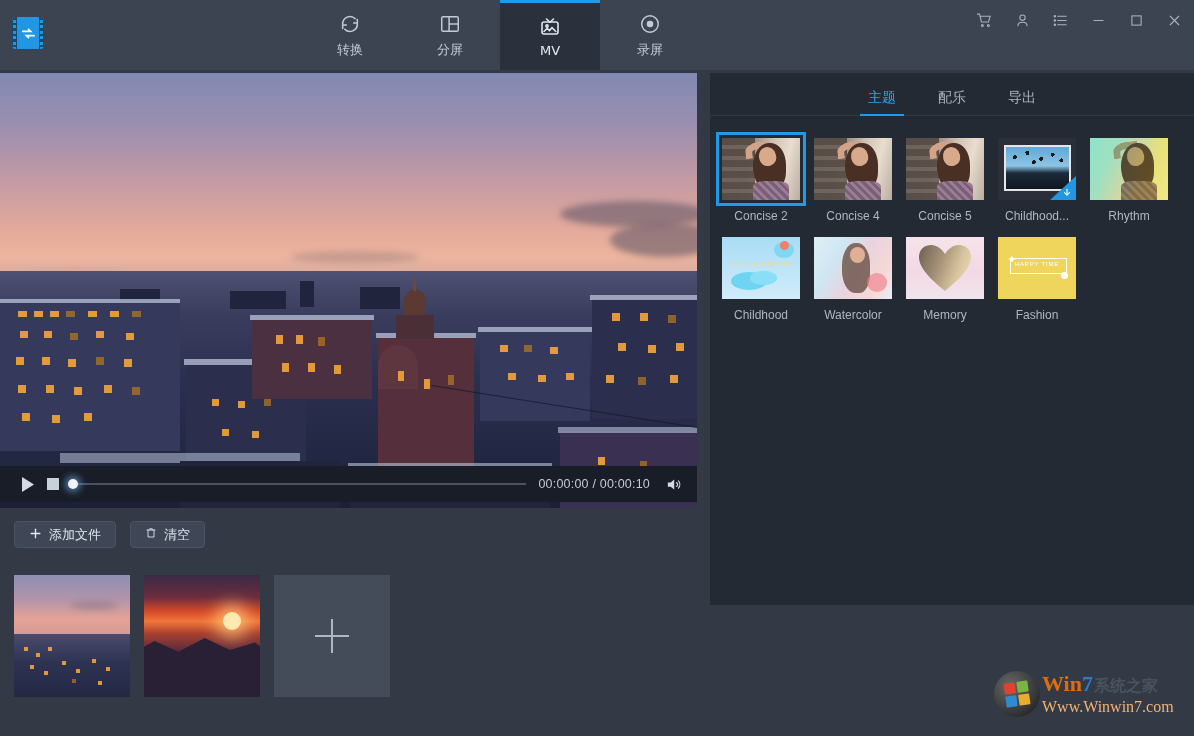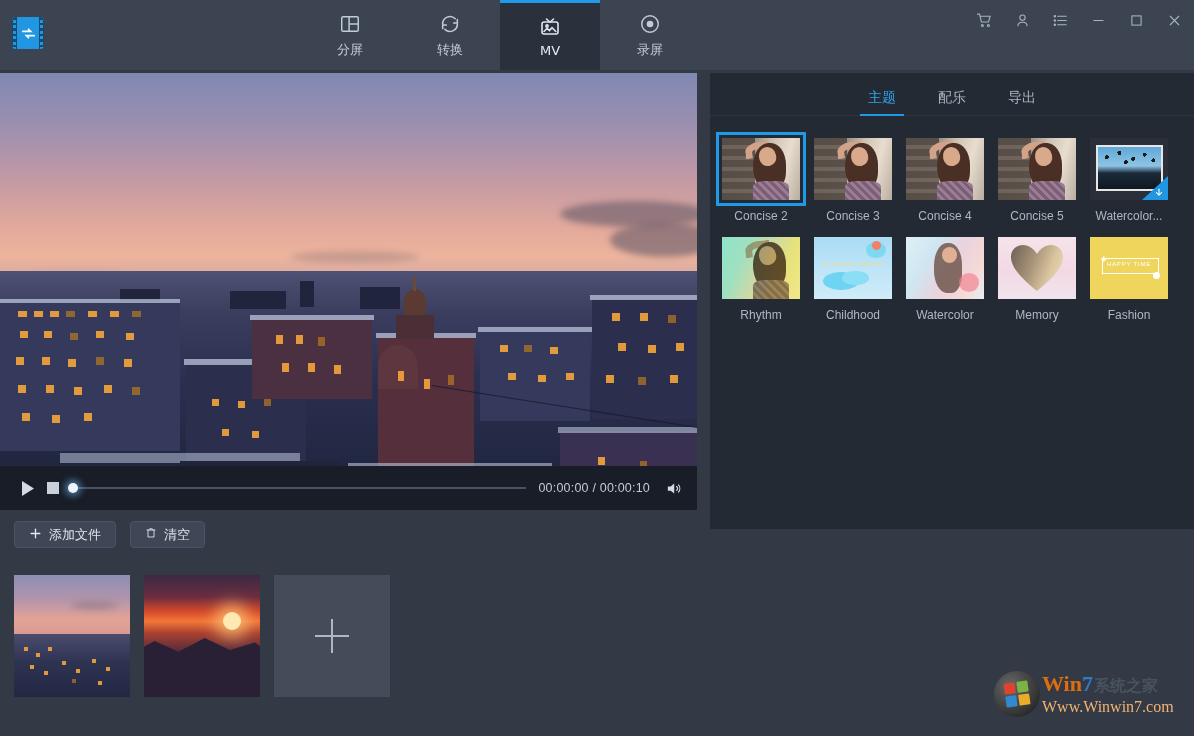--- a/index.html
+++ b/index.html
@@ -92,21 +92,21 @@
   .bld.w { background: #353a5c; }
   .bld.d { background: #20243d; }
   .bld.r { background: #4a3040; }
   .win { position: absolute; background: #f0a33a; opacity: .92; }
   .win.dim { background: #b8791f; opacity: .7; }
   .snow { position: absolute; background: #b9c4da; opacity: .75; }
   .wire { position: absolute; background: #151a2c; height: 1px; opacity: .8; }
 
   
   .playerbar {
-    position: absolute; left: 0; top: 466px; width: 697px; height: 44px;
+    position: absolute; left: 0; top: 466px; width: 697px; height: 36px;
     background: #181d27; display: flex; align-items: center; padding: 0 14px;
   }
   .pb-btn { width: 26px; display: flex; align-items: center; justify-content: center; cursor: pointer; }
   .stop-sq { width: 12px; height: 12px; background: #c9d0da; }
   .slider-track {
     flex: 1; height: 2px; background: #4a5364; margin: 0 12px 0 6px; position: relative;
   }
   .slider-knob {
     position: absolute; left: -4px; top: -4px; width: 10px; height: 10px;
     border-radius: 50%; background: #eef4fa;
@@ -156,21 +156,21 @@
     position: absolute; left: 68%; top: 30%; width: 18px; height: 18px; border-radius: 50%;
     background: #ffe9b0; box-shadow: 0 0 16px 8px rgba(255,200,120,.75);
   }
   .t2-ridge {
     position: absolute; left: -10%; right: -10%; bottom: 0; height: 62%;
     background: #2a2035; clip-path: polygon(0 42%, 16% 26%, 33% 40%, 52% 22%, 70% 38%, 88% 28%, 100% 44%, 100% 100%, 0 100%);
   }
 
   
   .right-panel {
-    position: absolute; left: 710px; top: 73px; width: 484px; height: 456px;
+    position: absolute; left: 710px; top: 73px; width: 484px; height: 532px;
     background: #242a33;
   }
   .rp-tabs {
     height: 43px; display: flex; align-items: flex-end; justify-content: center;
     gap: 42px; border-bottom: 1px solid #2f3640; padding-bottom: 0;
   }
   .rp-tab {
     font-size: 14px; color: #aab3bf; padding-bottom: 8px; cursor: pointer;
     position: relative; font-family: "DejaVu Sans", sans-serif;
   }
@@ -315,39 +315,39 @@
         <path d="M4 9 h11 l-3 -3"></path>
         <path d="M20 15 h-11 l3 3"></path>
       </svg>
     </div>
   </div>
 
   <div class="navtabs">
 
     <div class="navtab">
       <span class="ico">
-        <svg width="22" height="22" viewBox="0 0 24 24" fill="none" stroke="#c2cbd6" stroke-width="1.6">
-          <rect x="3" y="4" width="18" height="16" rx="1.5"></rect>
-          <line x1="11" y1="4" x2="11" y2="20"></line>
-            <line x1="11" y1="12" x2="21" y2="12"></line>
-        </svg>
-      </span>
-      <span class="lbl">分屏</span>
-    </div>
-
-    <div class="navtab">
-      <span class="ico">
         <svg width="22" height="22" viewBox="0 0 24 24" fill="none" stroke="#c2cbd6" stroke-width="1.7" stroke-linecap="round">
           <path d="M20 12a8 8 0 0 1-13.7 5.7"></path>
             <path d="M4 12a8 8 0 0 1 13.7-5.7"></path>
           <path d="M4 17v-4h4"></path>
             <path d="M20 7v4h-4"></path>
         </svg>
       </span>
       <span class="lbl">转换</span>
+    </div>
+
+    <div class="navtab">
+      <span class="ico">
+        <svg width="22" height="22" viewBox="0 0 24 24" fill="none" stroke="#c2cbd6" stroke-width="1.6">
+          <rect x="3" y="4" width="18" height="16" rx="1.5"></rect>
+          <line x1="11" y1="4" x2="11" y2="20"></line>
+            <line x1="11" y1="12" x2="21" y2="12"></line>
+        </svg>
+      </span>
+      <span class="lbl">分屏</span>
     </div>
 
     <div class="navtab active">
       <span class="ico">
         <svg width="24" height="24" viewBox="0 0 24 24" fill="none" stroke="#dfe6ee" stroke-width="1.6" stroke-linecap="round">
           <path d="M8.5 5 L11.8 8"></path>
             <path d="M15.5 5 L12.2 8"></path>
           <rect x="4" y="8" width="16" height="12" rx="2"></rect>
           <circle cx="9" cy="12" r="1.1"></circle>
           <path d="M6 17.5 l3.2 -3.2 2.2 2.2 2.6 -2.8 3.8 3.8"></path>
@@ -607,32 +607,20 @@
             <span class="bldg"></span>
             <span class="arm"></span>
             <span class="hair"></span>
             <span class="face"></span>
             <span class="dress"></span>
           </div>
       </div>
       <div class="theme-label">Concise 2</div>
     </div>
 
-    <div class="theme-cell">
-      <div class="theme-thumb">
-        <div class="art-portrait">
-            <span class="bldg"></span>
-            <span class="arm"></span>
-            <span class="hair"></span>
-            <span class="face"></span>
-            <span class="dress"></span>
-          </div>
-      </div>
-      <div class="theme-label">Concise 3</div>
-    </div>
 
     <div class="theme-cell">
       <div class="theme-thumb">
         <div class="art-portrait">
             <span class="bldg"></span>
             <span class="arm"></span>
             <span class="hair"></span>
             <span class="face"></span>
             <span class="dress"></span>
           </div>
@@ -658,21 +646,21 @@
         <div class="art-grad">
             <span class="photo"></span>
           </div>
         <span class="dl-badge">
           <svg width="10" height="10" viewBox="0 0 24 24" stroke="#fff" stroke-width="2.6" fill="none" stroke-linecap="round">
             <line x1="12" y1="3" x2="12" y2="16"></line>
               <polyline points="6,11 12,17 18,11"></polyline>
           </svg>
         </span>
       </div>
-      <div class="theme-label">Watercolor...</div>
+      <div class="theme-label">Childhood...</div>
     </div>
 
     <div class="theme-cell">
       <div class="theme-thumb">
         <div class="art-rhythm"></div>
         <div class="art-portrait" style="opacity:.82;mix-blend-mode:multiply;background:none;">
           <span class="arm"></span>
             <span class="hair"></span>
             <span class="face"></span>
             <span class="dress"></span>

